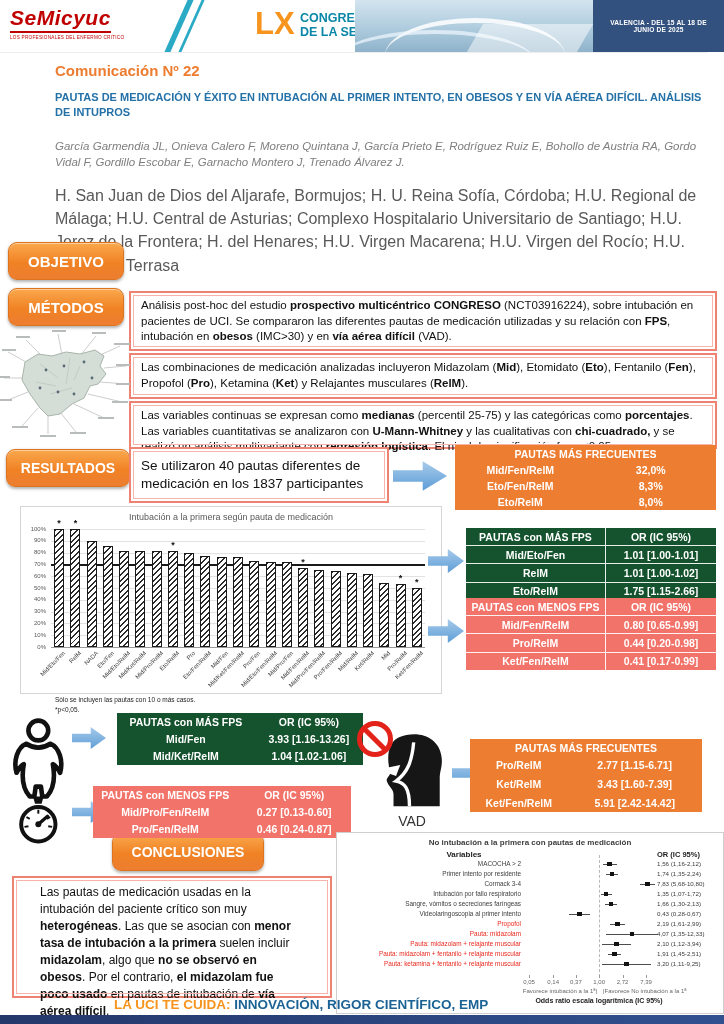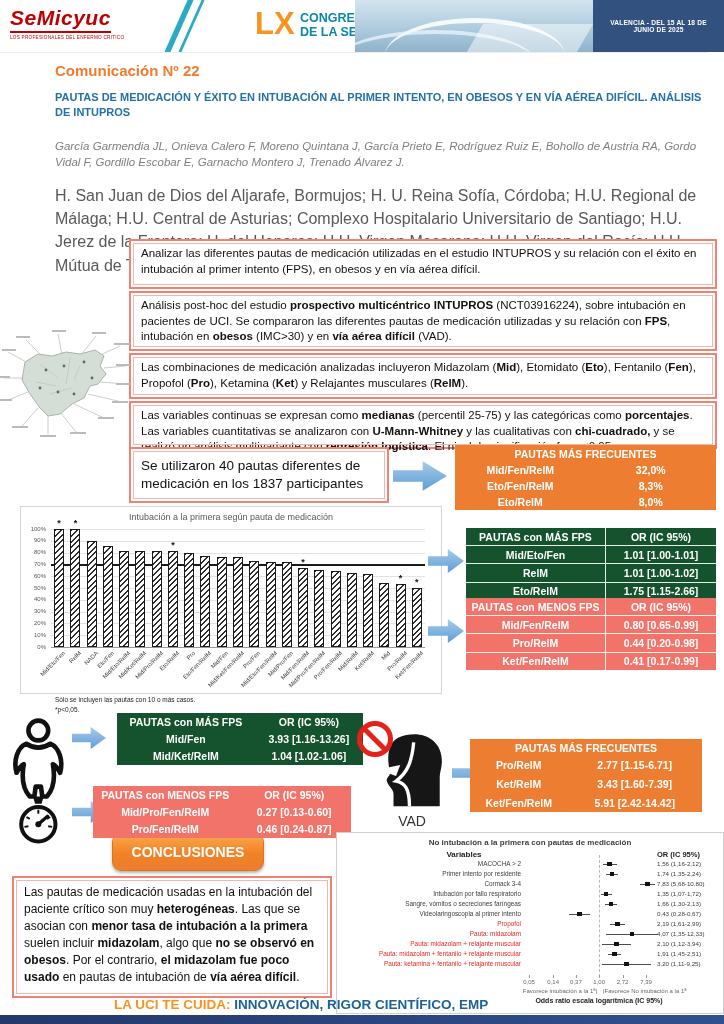--- a/index.html
+++ b/index.html
@@ -65,21 +65,21 @@
   #chartnotes{position:absolute;left:55px;top:695px;font-size:6.5px;color:#222;line-height:1.5;}
 
   
   .icon-wrap{position:absolute;}
   .nosign{position:absolute;left:357px;top:721px;width:26px;height:26px;border:5px solid #E32219;border-radius:50%;background:transparent;}
   .nosign::after{content:"";position:absolute;left:-3px;top:10.5px;width:32px;height:5px;background:#E32219;transform:rotate(45deg);}
   #vadlabel{position:absolute;left:367px;top:813px;width:90px;text-align:center;font-size:14px;color:#333;}
 
   
   #concl-box{position:absolute;left:12px;top:876px;width:320px;height:122px;border:2px solid #EE8373;outline:1px solid #F6B4AA;outline-offset:-5px;
-    background:#fff;font-size:12px;line-height:1.42;color:#111;padding:6px 10px;box-sizing:border-box;}
+    background:#fff;font-size:12px;line-height:1.42;color:#111;padding:6px 26px;box-sizing:border-box;}
 
   
   #forest{position:absolute;left:336px;top:832px;width:386px;height:180px;border:1px solid #cfcfcf;background:#fff;overflow:hidden;}
   #forest .ftitle{position:absolute;left:0;top:5px;width:100%;text-align:center;font-size:8px;font-weight:bold;color:#3d3d3d;}
   #forest .fhdr1{position:absolute;left:70px;top:17px;width:114px;text-align:center;font-size:8px;font-weight:bold;color:#222;}
   #forest .fhdr2{position:absolute;left:320px;top:17px;width:64px;font-size:7.5px;font-weight:bold;color:#222;}
   #forest .fdash{position:absolute;width:0;border-left:1px dashed #b8b8b8;}
   #forest .flab{position:absolute;font-size:6.4px;color:#3c3c3c;text-align:right;white-space:nowrap;}
   #forest .fred{color:#E8281E;}
   #forest .fwhisk{position:absolute;height:1px;background:#4d4d4d;}
@@ -122,24 +122,26 @@
       <div class="bld"></div>
     </div>
     <div id="dates">VALENCIA - DEL 15 AL 18 DE JUNIO DE 2025</div>
   </div>
 
   <div id="commnum">Comunicación Nº 22</div>
   <div id="title">PAUTAS DE MEDICACIÓN Y ÉXITO EN INTUBACIÓN AL PRIMER INTENTO, EN OBESOS Y EN VÍA AÉREA DIFÍCIL. ANÁLISIS DE INTUPROS</div>
   <div id="authors">García Garmendia JL, Onieva Calero F, Moreno Quintana J, García Prieto E, Rodríguez Ruiz E, Bohollo de Austria RA, Gordo Vidal F, Gordillo Escobar E, Garnacho Montero J, Trenado Álvarez J.</div>
   <div id="insts">H. San Juan de Dios del Aljarafe, Bormujos; H. U. Reina Sofía, Córdoba; H.U. Regional de Málaga; H.U. Central de Asturias; Complexo Hospitalario Universitario de Santiago; H.U. Jerez de la Frontera; H. del Henares; H.U. Virgen Macarena; H.U. Virgen del Rocío; H.U. Mútua de Terrasa</div>
 
+  <div class="obtn" style="left:8px;top:242px;width:114px;height:36px;font-size:15px;">OBJETIVO</div>
+  <div class="obtn" style="left:8px;top:288px;width:114px;height:36px;font-size:15px;">MÉTODOS</div>
+  <div class="obtn" style="left:6px;top:449px;width:122px;height:36px;font-size:14px;">RESULTADOS</div>
   <div class="obtn" style="left:112px;top:833px;width:150px;height:36px;font-size:14px;">CONCLUSIONES</div>
 
-  <div class="rbox" style="left:129px;top:239px;width:588px;height:50px;">Analizar las diferentes pautas de medicación utilizadas en el estudio INTUPROS y su relación con el éxito en intubación al primer intento (FPS), en obesos y en vía aérea difícil.</div>
-  <div class="rbox" style="left:129px;top:291px;width:588px;height:60px;">Análisis post-hoc del estudio <b>prospectivo multicéntrico INTUPROS</b> (NCT03916224), sobre intubación en pacientes de UCI. Se compararon las diferentes pautas de medicación utilizadas y su relación con <b>FPS</b>, intubación en <b>obesos</b> (IMC&gt;30) y en <b>vía aérea difícil</b> (VAD).</div>
+  <div class="rbox" style="left:129px;top:291px;width:588px;height:60px;">Análisis post-hoc del estudio <b>prospectivo multicéntrico CONGRESO</b> (NCT03916224), sobre intubación en pacientes de UCI. Se compararon las diferentes pautas de medicación utilizadas y su relación con <b>FPS</b>, intubación en <b>obesos</b> (IMC&gt;30) y en <b>vía aérea difícil</b> (VAD).</div>
   <div class="rbox" style="left:129px;top:353px;width:588px;height:46px;">Las combinaciones de medicación analizadas incluyeron Midazolam (<b>Mid</b>), Etomidato (<b>Eto</b>), Fentanilo (<b>Fen</b>), Propofol (<b>Pro</b>), Ketamina (<b>Ket</b>) y Relajantes musculares (<b>RelM</b>).</div>
   <div class="rbox" style="left:129px;top:401px;width:588px;height:48px;">Las variables continuas se expresan como <b>medianas</b> (percentil 25-75) y las categóricas como <b>porcentajes</b>. Las variables cuantitativas se analizaron con <b>U-Mann-Whitney</b> y las cualitativas con <b>chi-cuadrado,</b> y se realizó un análisis multivariante con <b>regresión logística</b>. El nivel de significación fue p&lt;0,05</div>
 
   <div class="icon-wrap" style="left:0px;top:322px;width:132px;height:128px;">
     <svg viewBox="0 0 132 128" width="132" height="128">
       <g stroke="#9a9a9a" stroke-width="0.5">
         <line x1="30" y1="42" x2="8" y2="30"></line>
           <line x1="44" y1="36" x2="26" y2="18"></line>
           <line x1="62" y1="33" x2="58" y2="12"></line>
         <line x1="80" y1="34" x2="96" y2="14"></line>

